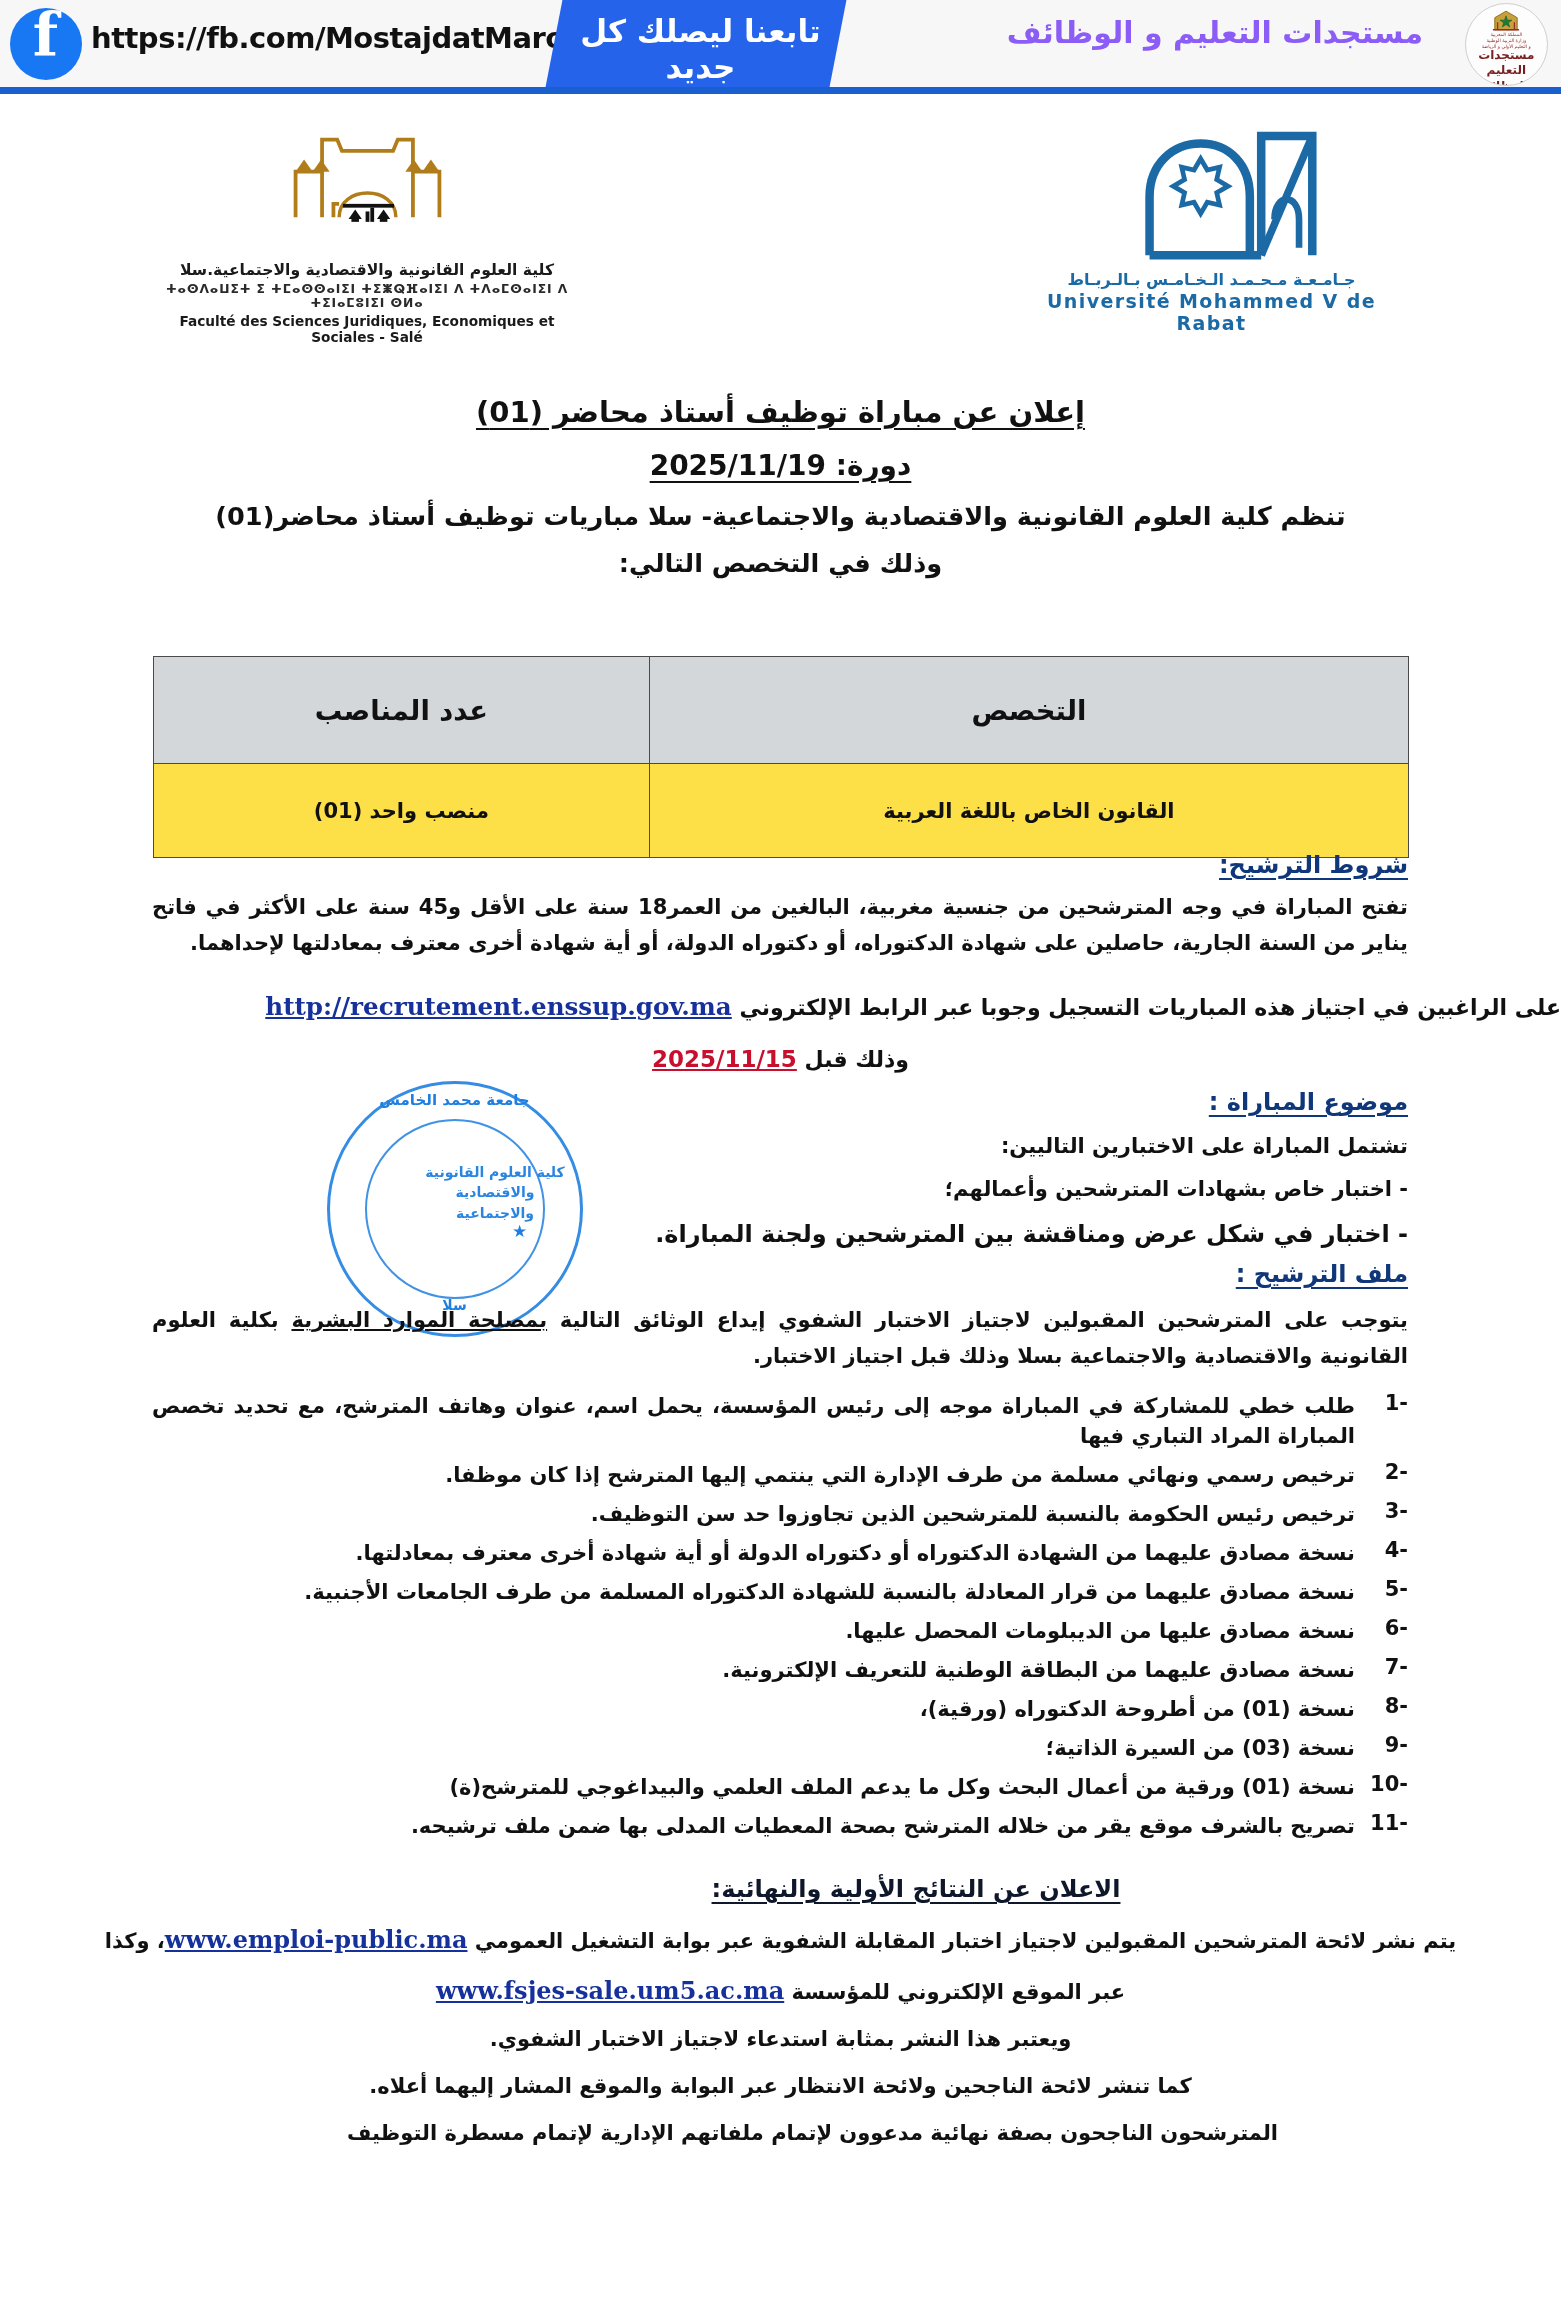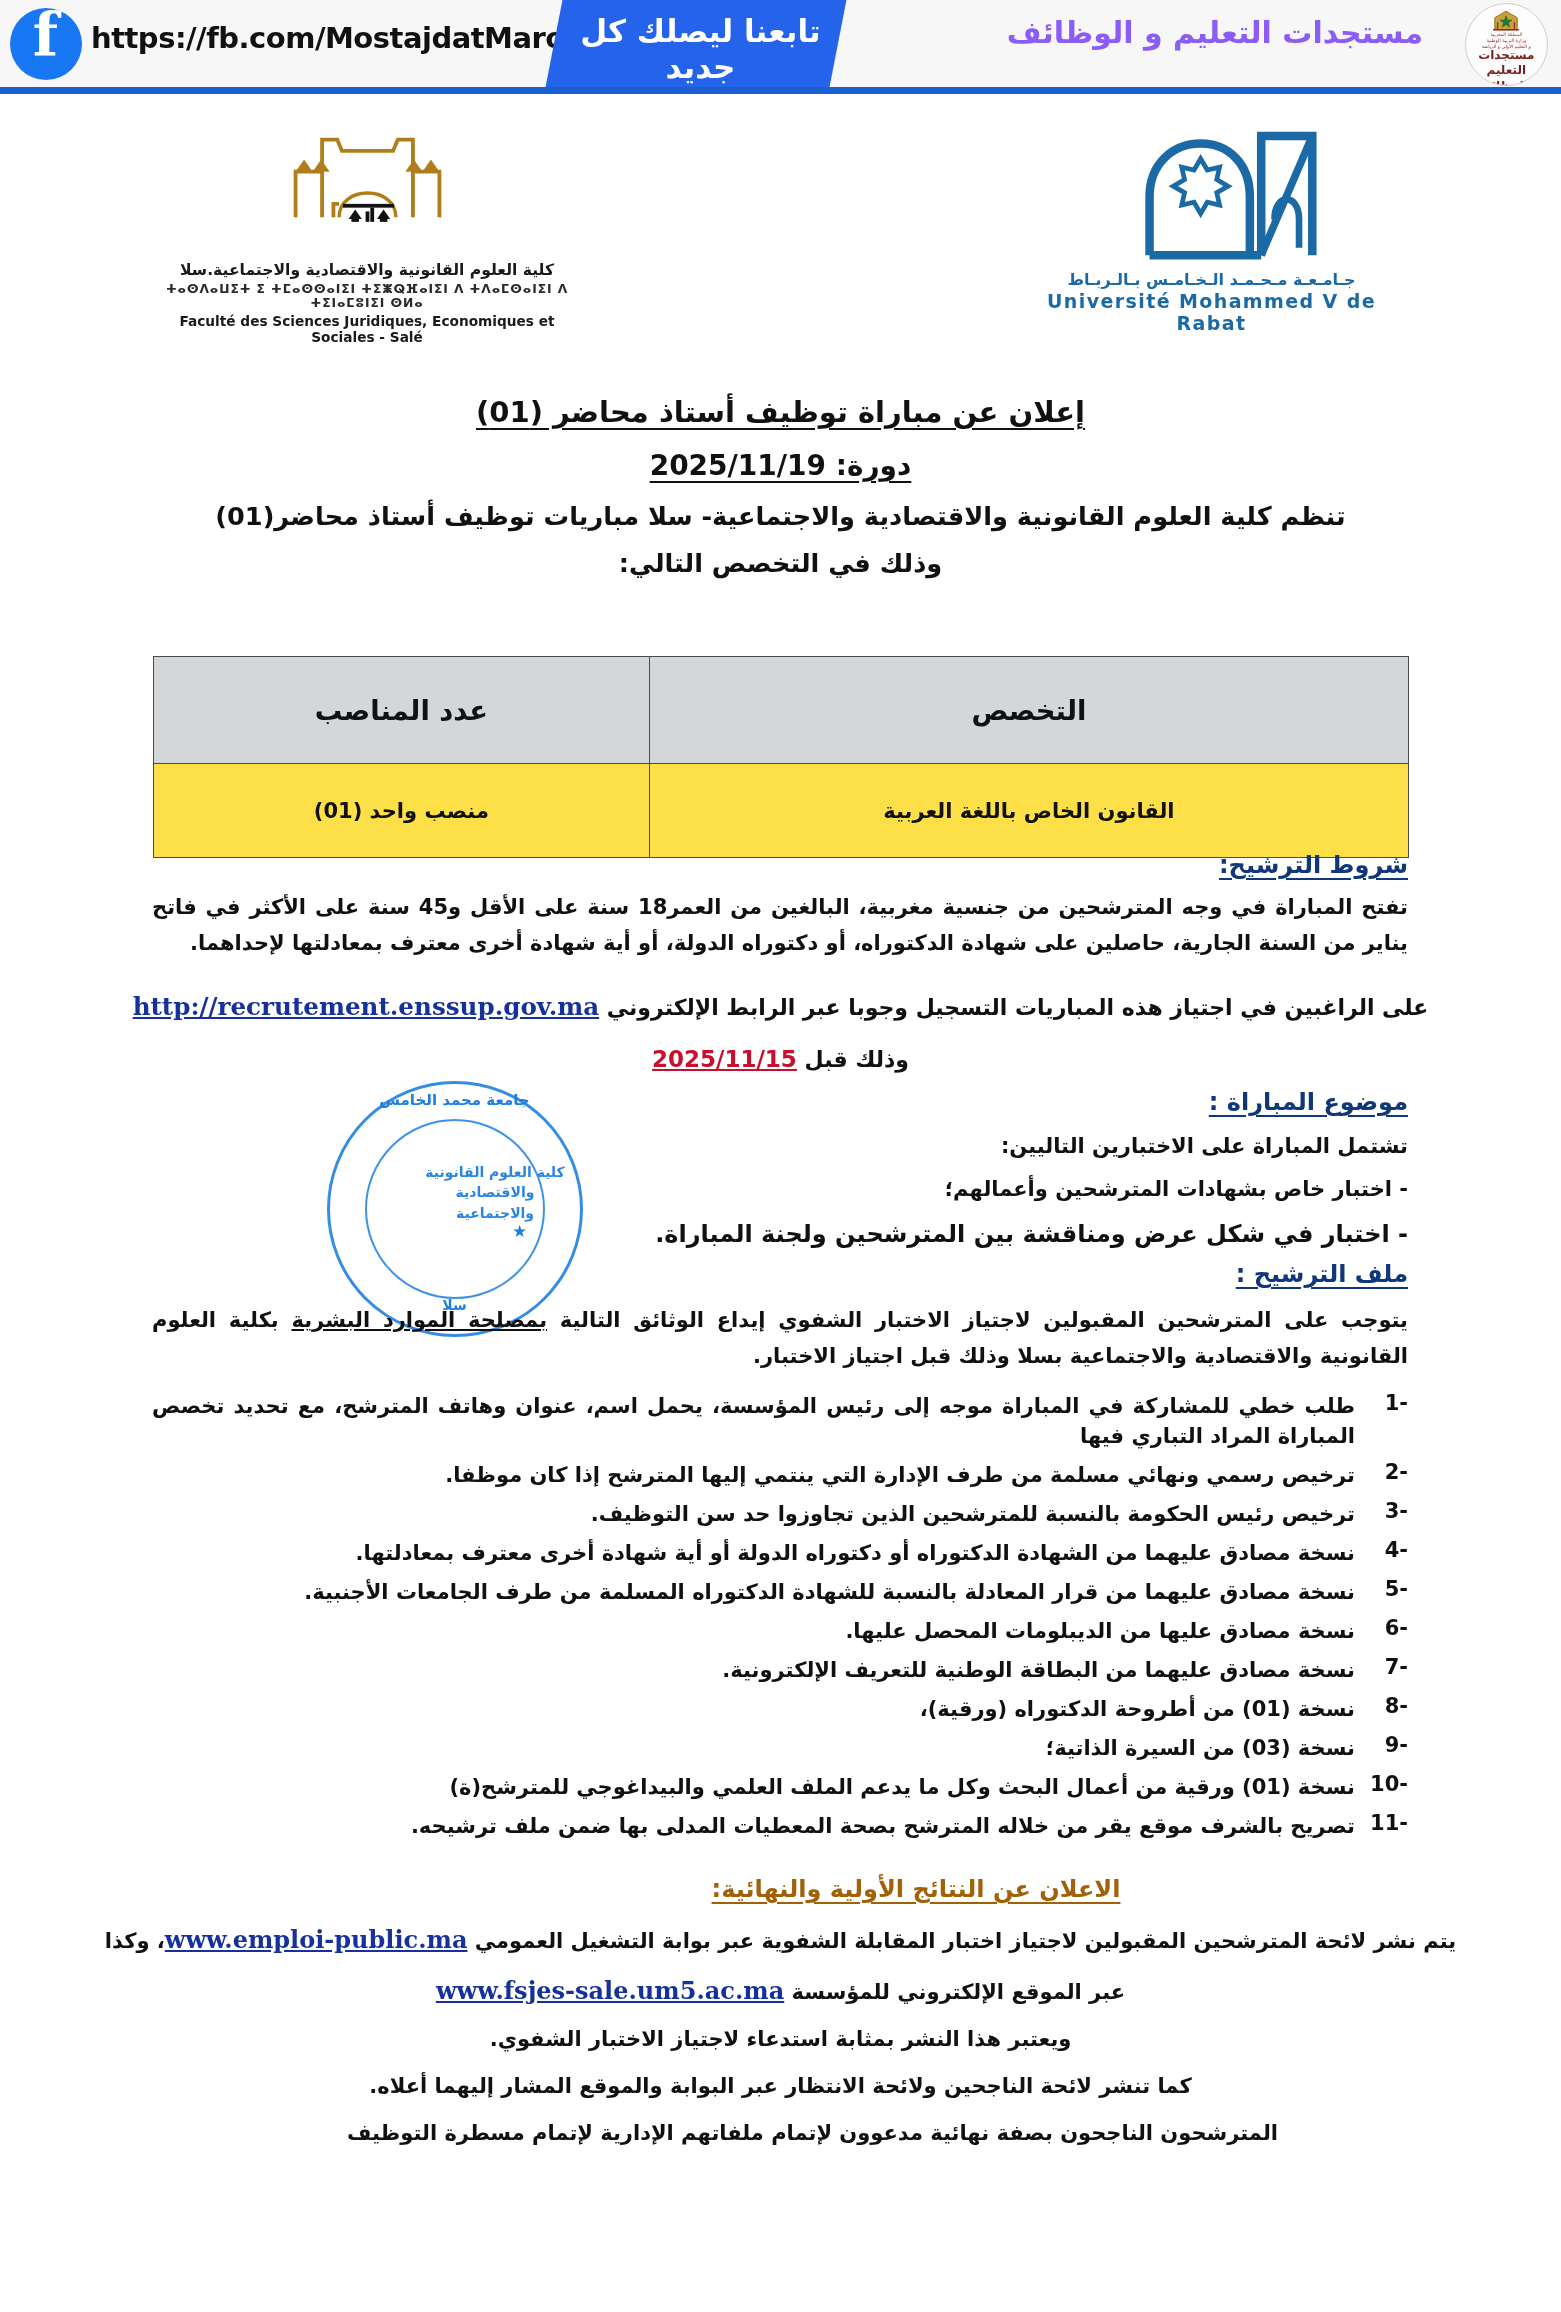--- a/index.html
+++ b/index.html
@@ -137,21 +137,21 @@
   }
   .tbl .body td{
     background:#fde047;height:91px;font-size:21px;
   }
   .col-spec{width:60.5%;}
   .col-num{width:39.5%;}
 
   
   .sec{
     position:absolute;width:1290px;text-align:center;
-    font-size:24px;font-weight:bold;color:#a16207;direction:rtl;
+    font-size:24px;font-weight:bold;color:#0f172a;direction:rtl;
   }
   .sec u{text-decoration:underline;text-underline-offset:4.7px;}
   .sec-r{
     position:absolute;right:153px;
     font-size:24px;font-weight:bold;color:#10377a;direction:rtl;
   }
   .sec-r u{text-decoration:underline;text-underline-offset:4.7px;}
 
   
   .para{
@@ -317,21 +317,21 @@
       <td>منصب واحد (01)</td>
     </tr>
   </tbody>
     </table>
 
   <div class="sec-r" style="top:757px;">
     <u>شروط الترشيح:</u>
   </div>
   <div class="para" style="right:153px;top:795px;width:1256px;font-size:21px;">تفتح المباراة في وجه المترشحين من جنسية مغربية، البالغين من العمر18 سنة على الأقل و45 سنة على الأكثر في فاتح يناير من السنة الجارية، حاصلين على شهادة الدكتوراه، أو دكتوراه الدولة، أو أية شهادة أخرى معترف بمعادلتها لإحداهما.</div>
 
-  <div class="para ctr" style="left:0;top:892px;width:1561px;font-size:22px;">
+  <div class="para ctr" style="left:0;top:892px;width:1561px;font-size:22px;text-align:right;">
     <span>على الراغبين في اجتياز هذه المباريات التسجيل وجوبا عبر الرابط الإلكتروني</span>
     <span class="lnk" style="font-size:24.6px;">http://recrutement.enssup.gov.ma</span>
   </div>
 
   <div class="para ctr" style="left:0;top:946px;width:1561px;font-size:22px;">
     <span>وذلك قبل</span>
     <span class="red" style="font-size:23px;">2025/11/15</span>
   </div>
 
   <div class="stamp">

